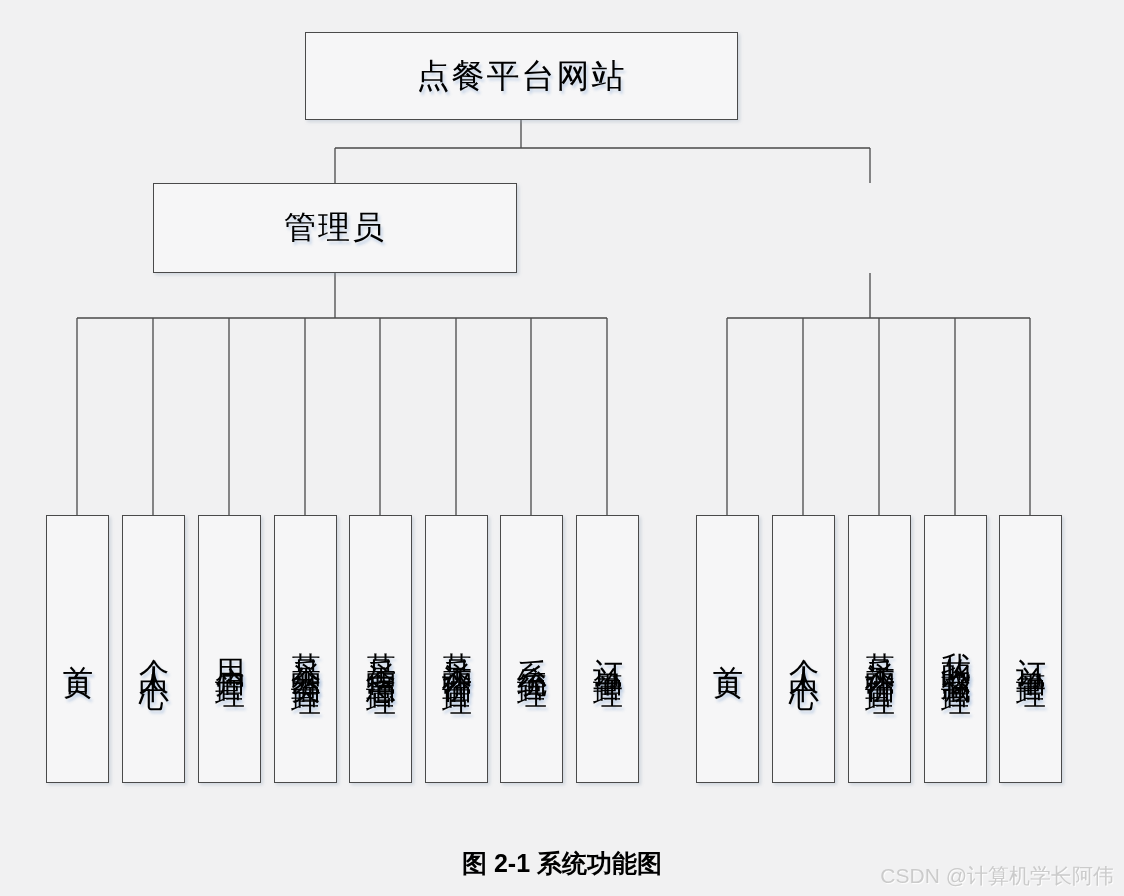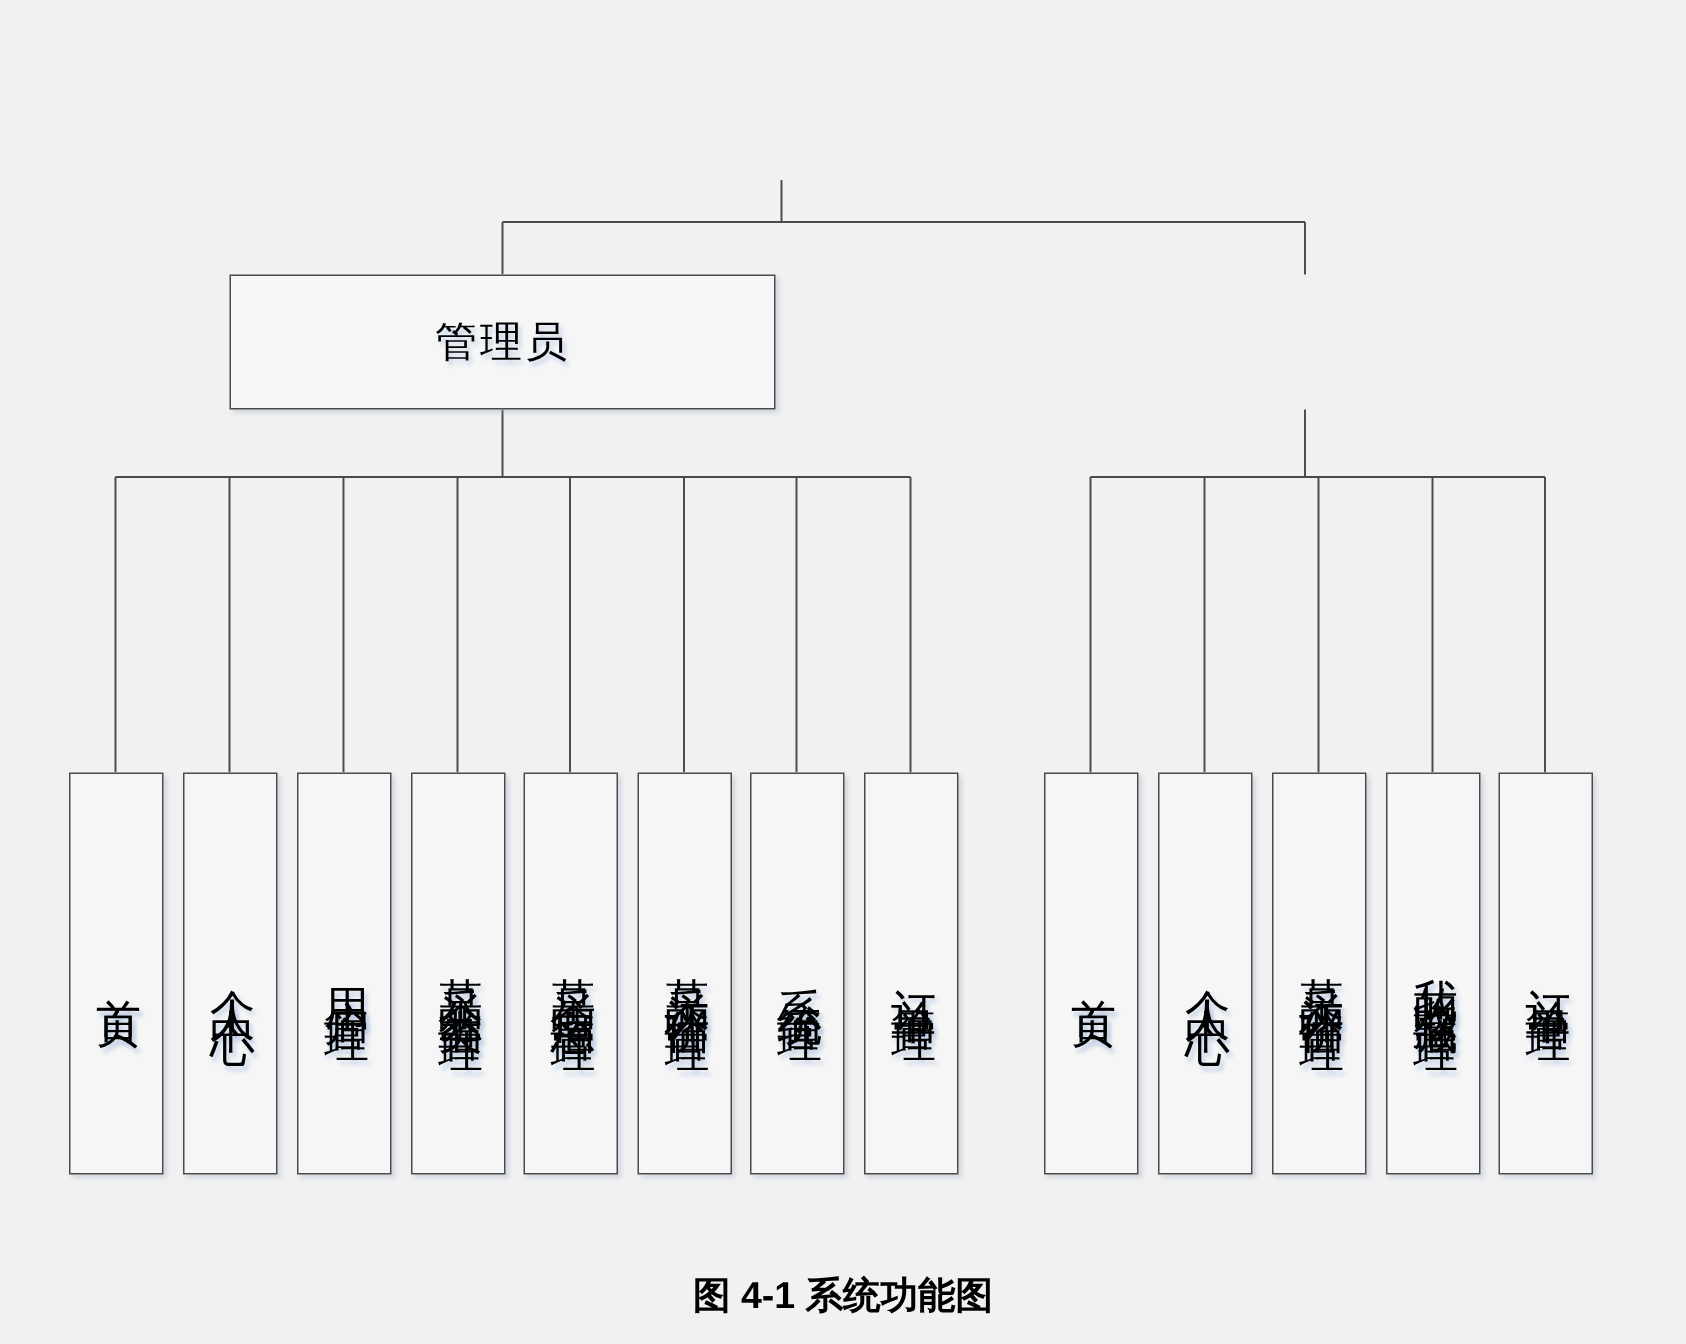--- a/index.html
+++ b/index.html
@@ -29,21 +29,21 @@
     display: flex;
     align-items: center;
     justify-content: center;
     color: #000;
     text-shadow: 2px 3px 3px rgba(178,198,224,0.75);
   }
   .node.root {
     left: 305px; top: 32px; width: 433px; height: 88px;
     font-size: 33px; letter-spacing: 2px;
   }
-  .node.branch { top: 183px; height: 90px; font-size: 28px; letter-spacing: 2px; }
+  .node.branch { top: 183px; height: 90px; font-size: 32px; letter-spacing: 2px; }
   .node.branch.admin { left: 153px; width: 364px; }
   .node.branch.user  { left: 758px; width: 224px; }
   .node.leaf {
     top: 515px; width: 63px; height: 268px;
     font-size: 30px;
     writing-mode: vertical-rl;
     text-orientation: upright;
     letter-spacing: 7px;
   }
   .caption {
@@ -69,20 +69,23 @@
 
   <svg class="connectors" viewBox="0 0 1124 896" xmlns="http://www.w3.org/2000/svg">
     <path d="M521 120 V148 M335 148 H870 M335 148 V183 M870 148 V183
              M335 273 V318 M77 318 H607
              M77 318 V515 M153 318 V515 M229 318 V515 M305 318 V515
              M380 318 V515 M456 318 V515 M531 318 V515 M607 318 V515
              M870 273 V318 M727 318 H1030
              M727 318 V515 M803 318 V515 M879 318 V515 M955 318 V515 M1030 318 V515" fill="none" stroke="#4a4a4a" stroke-width="1.3"></path>
   </svg>
 
+  <div class="node root">
+    <span>点餐平台网站</span>
+  </div>
 
   <div class="node branch admin">
     <span>管理员</span>
   </div>
 
 
   <div class="node leaf" style="left:46px">首页</div>
   <div class="node leaf" style="left:122px">个人中心</div>
   <div class="node leaf" style="left:198px">用户管理</div>
   <div class="node leaf" style="left:274px">菜品分类管理</div>
@@ -90,16 +93,17 @@
   <div class="node leaf" style="left:425px">菜品评价管理</div>
   <div class="node leaf" style="left:500px">系统管理</div>
   <div class="node leaf" style="left:576px">订单管理</div>
 
   <div class="node leaf" style="left:696px">首页</div>
   <div class="node leaf" style="left:772px">个人中心</div>
   <div class="node leaf" style="left:848px">菜品评价管理</div>
   <div class="node leaf" style="left:924px">我的收藏管理</div>
   <div class="node leaf" style="left:999px">订单管理</div>
 
-  <div class="caption">图 4-1 系统功能图</div>
+  <div class="caption">图 2-1 系统功能图</div>
 
+  <div class="watermark">CSDN @计算机学长阿伟</div>
 
 </div>
 
 </body></html>

